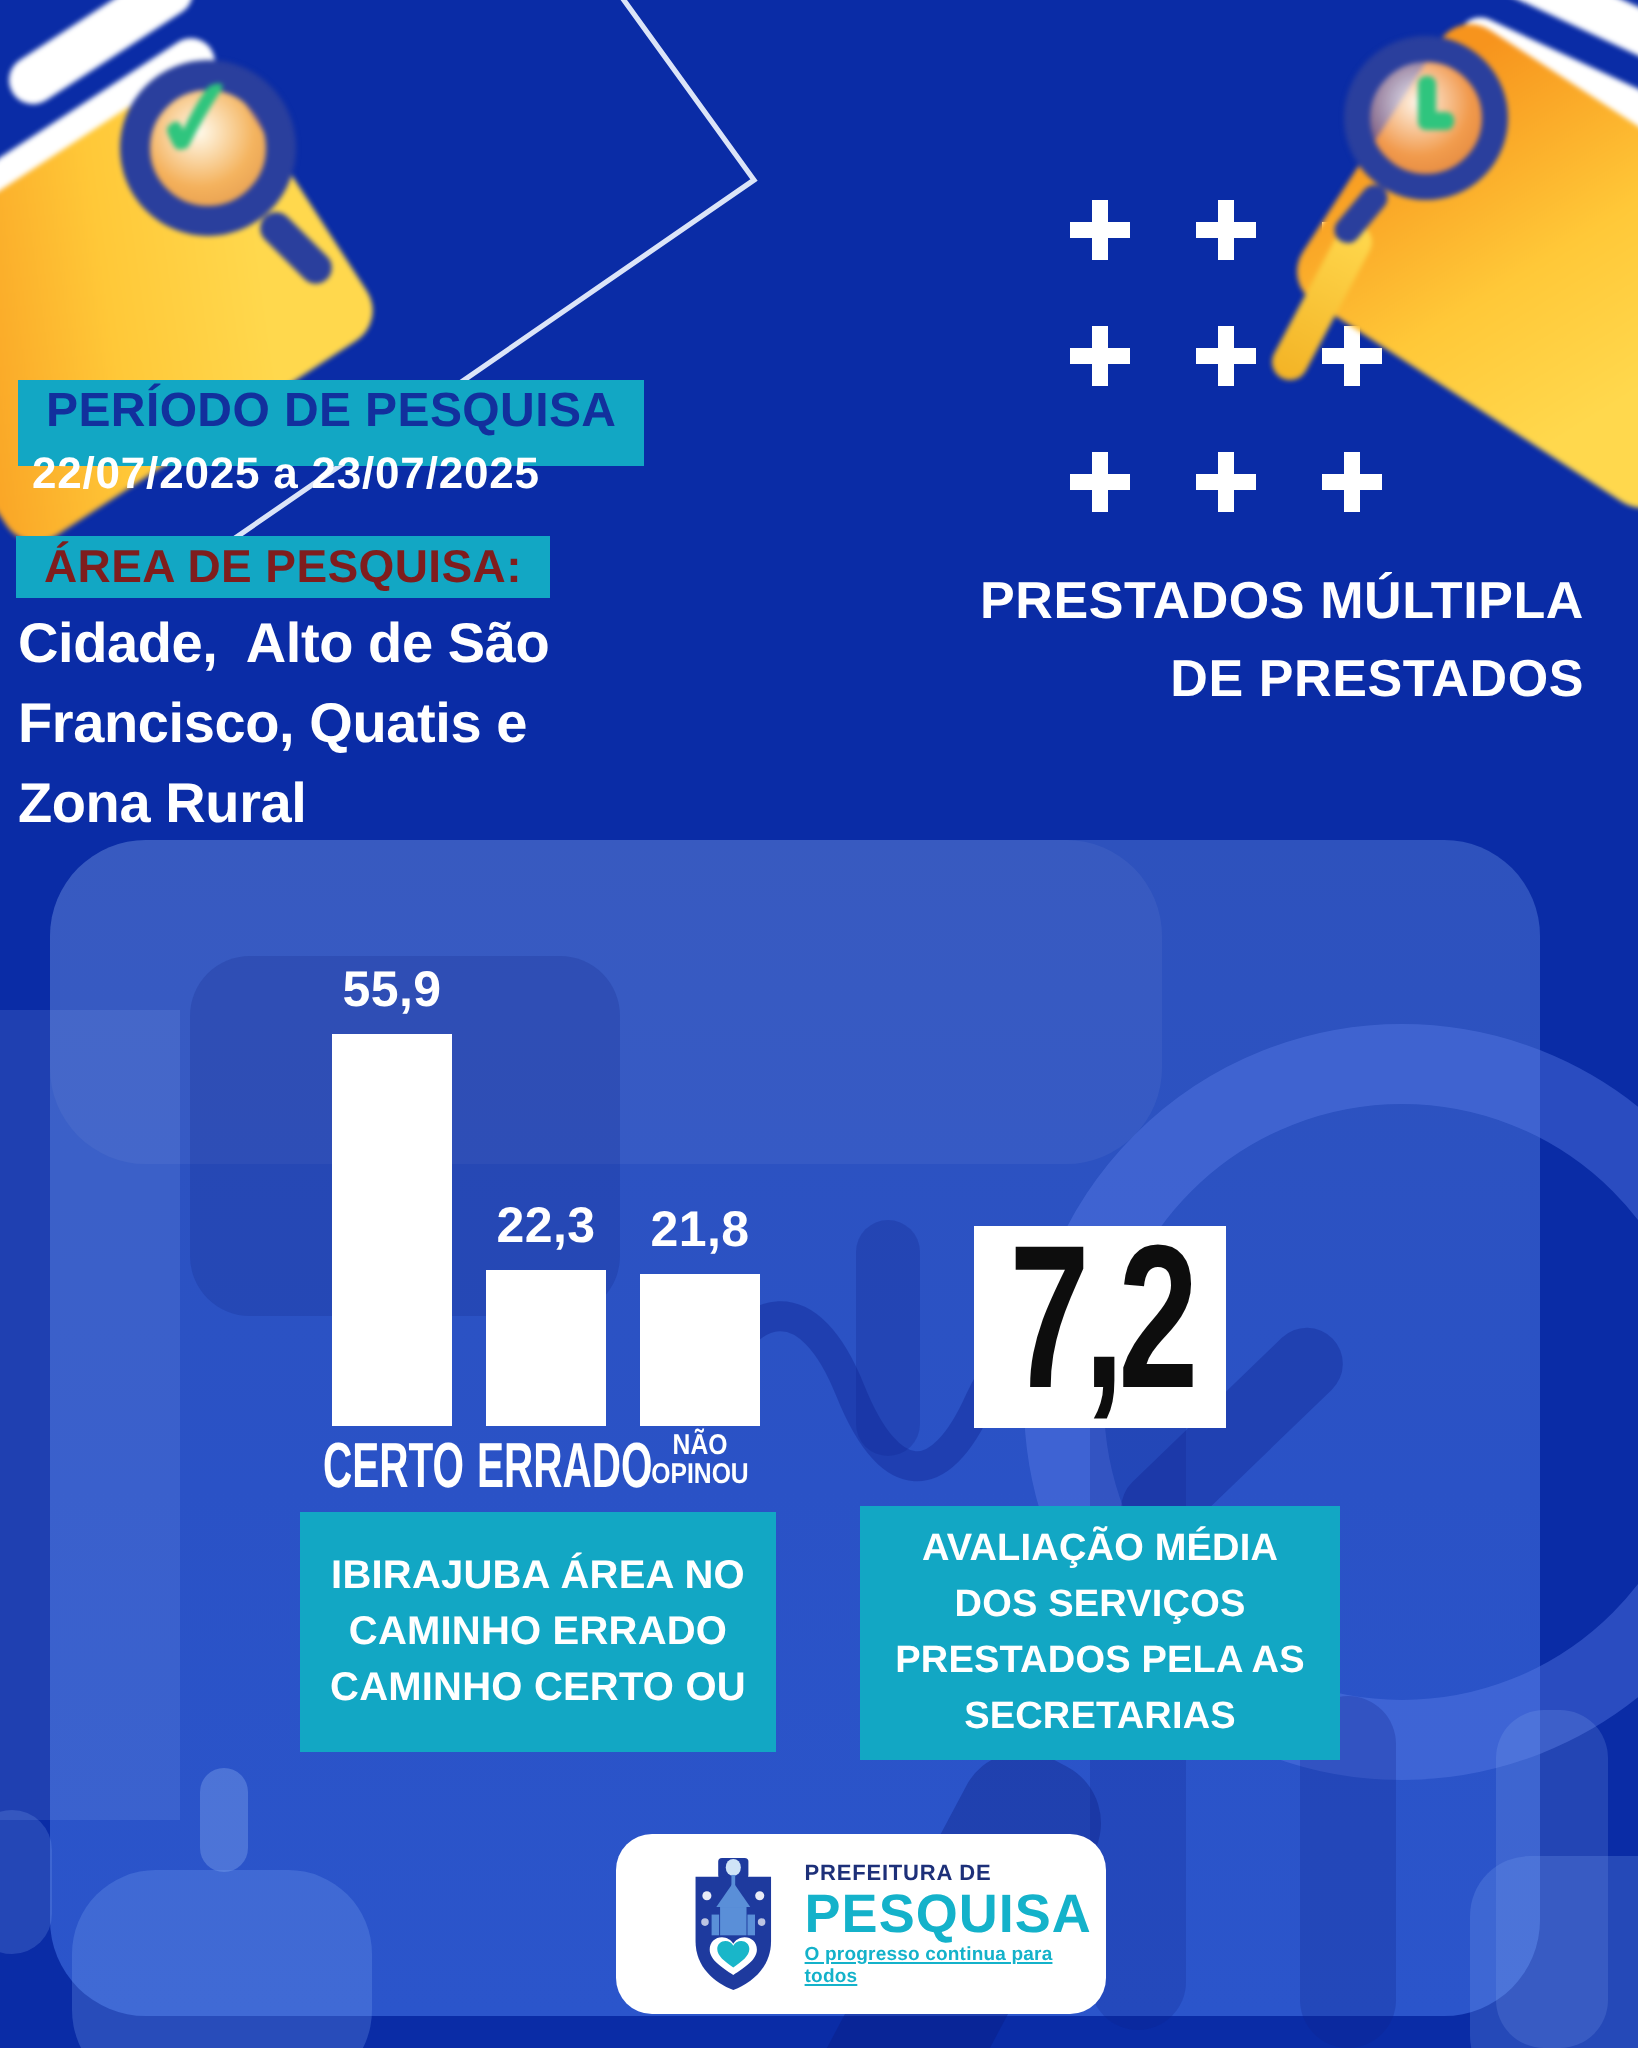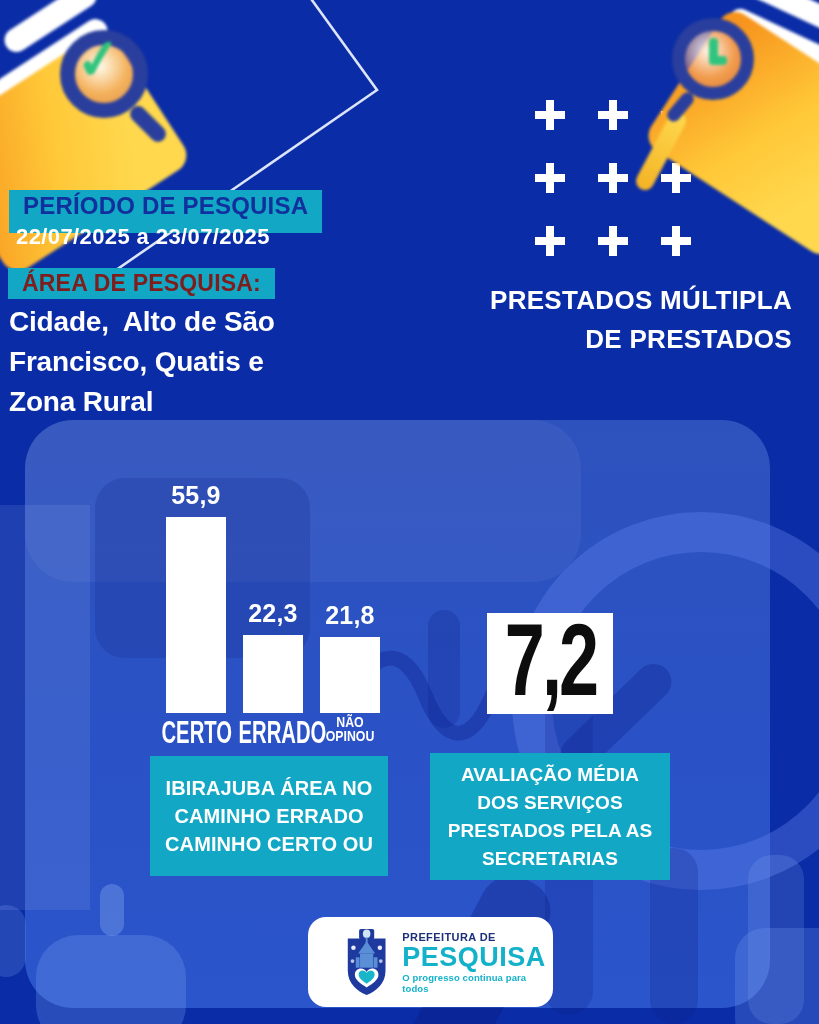--- a/index.html
+++ b/index.html
@@ -111,21 +111,21 @@
   .caption-box{left:430px;top:753px;width:240px;height:127px;background:var(--teal,#12a7c4);
     display:flex;flex-direction:column;justify-content:center;text-align:center;
     color:#fff;font-size:19px;font-weight:800;line-height:28px;letter-spacing:0.1px;}
 
   
   .logo-box{left:288px;top:917px;width:245px;height:90px;background:#fff;border-radius:18px;
     display:flex;align-items:center;box-sizing:border-box;padding-left:36px;gap:13px;margin-left:20px;}
   .logo-text{display:flex;flex-direction:column;}
   .logo-org{font-size:11px;font-weight:800;color:#1d3079;letter-spacing:0.4px;}
   .logo-name{font-size:27px;font-weight:800;color:var(--logo-teal,#14b2ca);letter-spacing:0.5px;line-height:29px;}
-  .logo-slogan{font-size:9.5px;font-weight:700;color:var(--logo-teal,#14b2ca);letter-spacing:0.1px;}
+  .logo-slogan{font-size:9.5px;font-weight:700;color:var(--logo-teal,#14b2ca);letter-spacing:0.1px;text-decoration:underline;}
 </style>
 </head>
 <body>
 
 <div class="canvas">
 
   <div class="abs panel"></div>
   <div class="abs panel-highlight"></div>
   <div class="abs left-band"></div>
   <div class="abs inner-square"></div>

